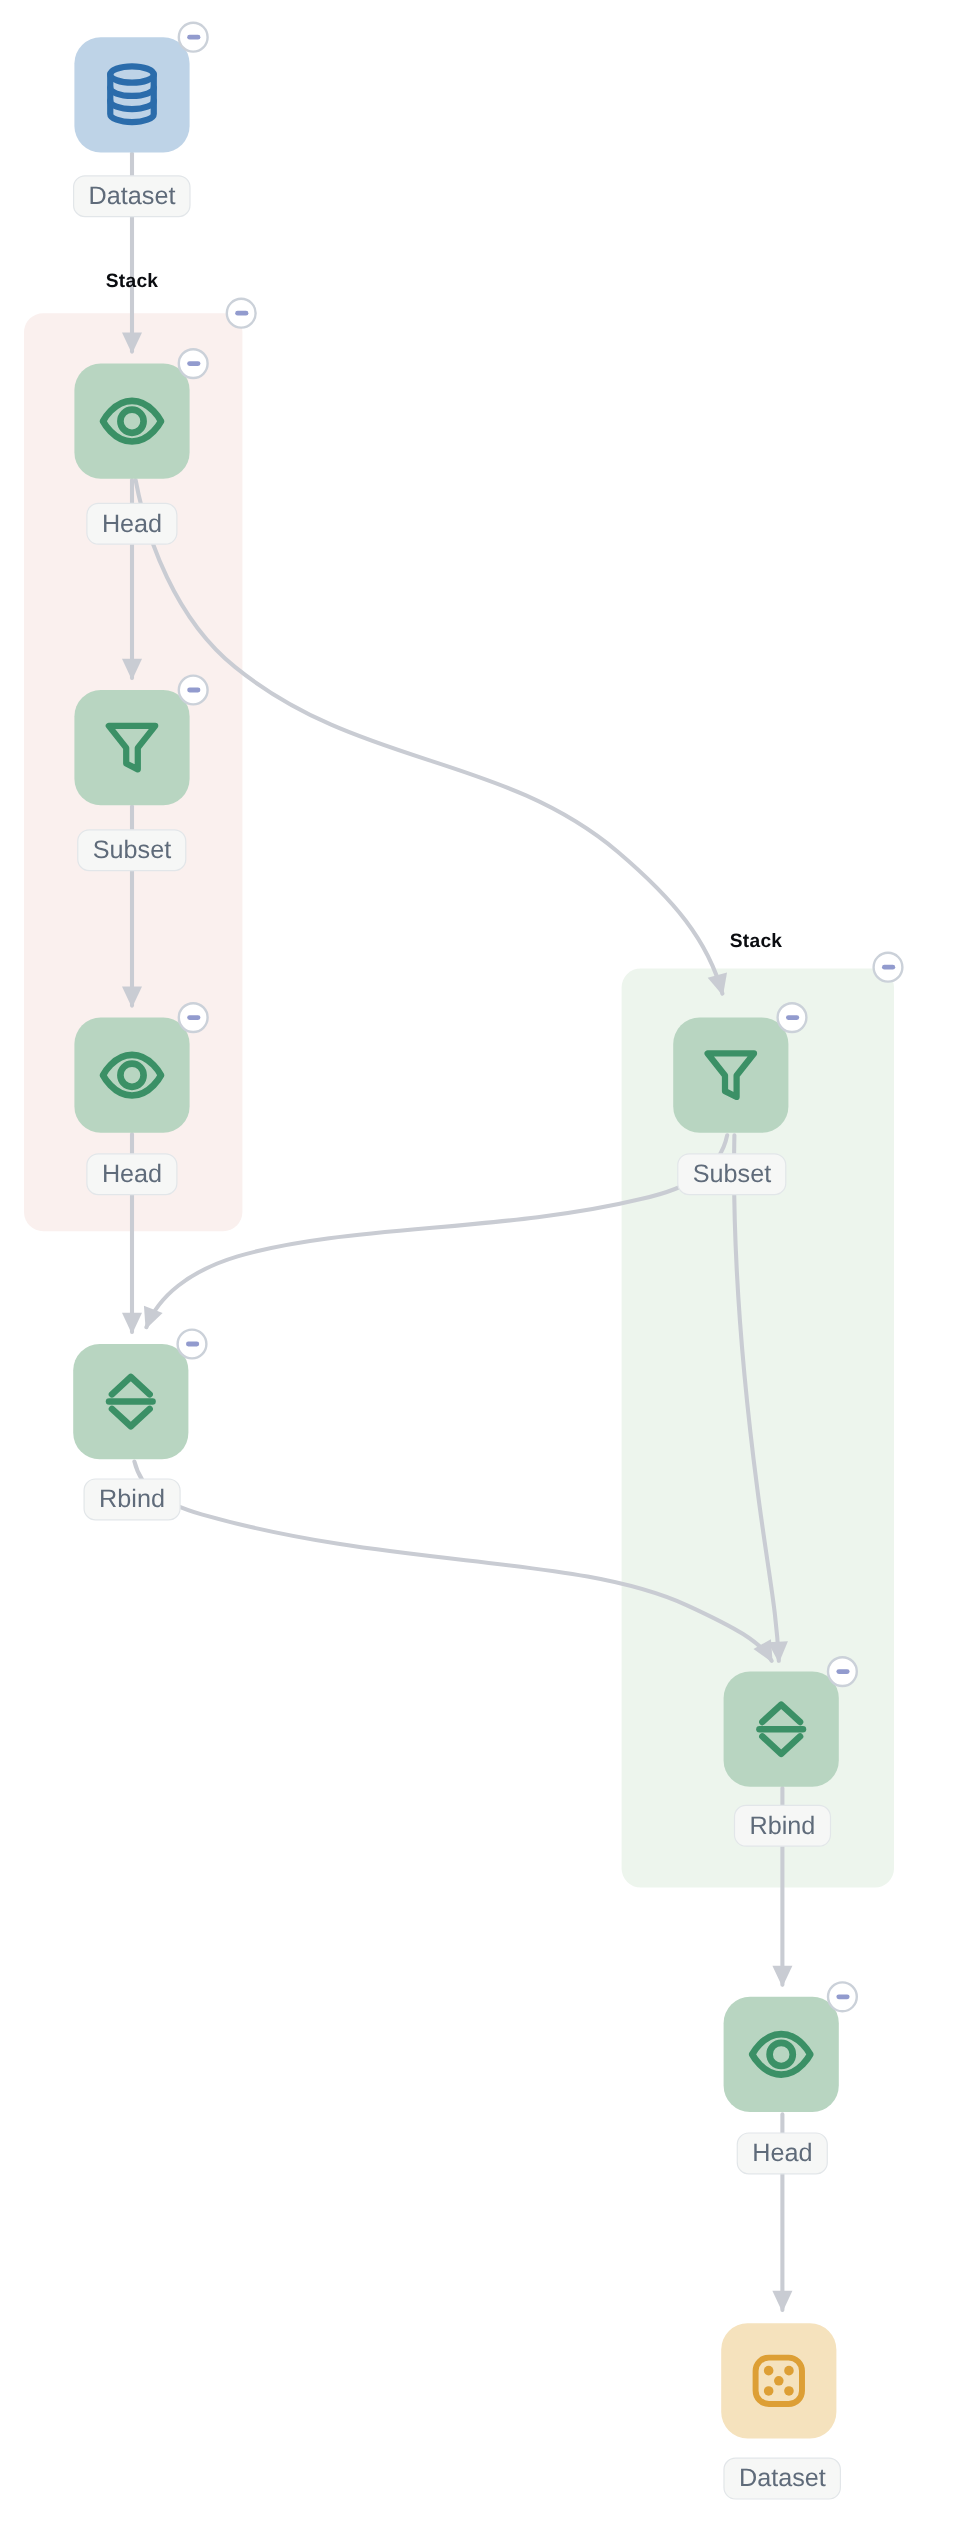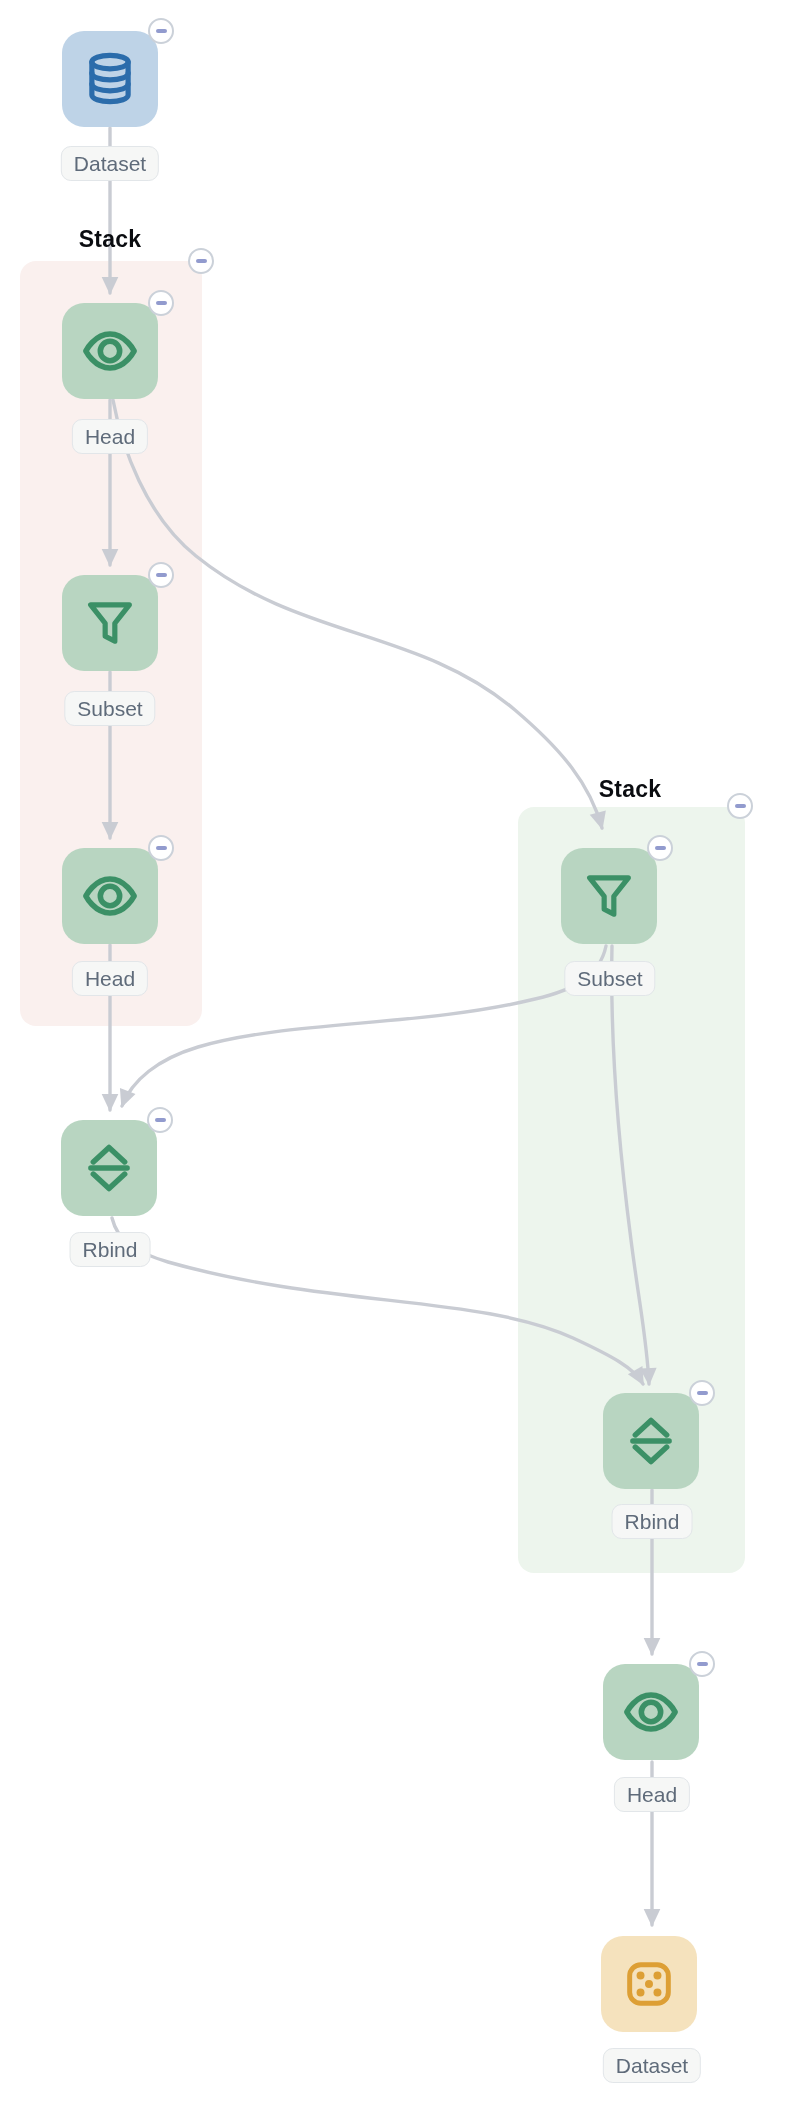--- a/index.html
+++ b/index.html
@@ -25,21 +25,21 @@
   .n-green{background:var(--node-green-bg);}
   .n-amber{background:var(--node-amber-bg);}
   .ic{width:58px;height:58px;fill:none;stroke-width:2.15;stroke-linecap:round;stroke-linejoin:round;}
   .n-blue .ic{stroke:var(--node-blue-fg);}
   .n-green .ic{stroke:var(--node-green-fg);}
   .n-amber .ic{stroke:var(--node-amber-fg);}
   .n-amber .dot{fill:var(--node-amber-fg);stroke:none;}
   .pill{position:absolute;transform:translateX(-50%);background:var(--pill-bg);
     border:1.5px solid var(--pill-border);border-radius:10px;color:var(--pill-text);
     font-size:21px;line-height:29px;padding:2px 12px;white-space:nowrap;}
-  .stack-title{position:absolute;transform:translateX(-50%);font-size:23px;font-weight:700;
+  .stack-title{position:absolute;transform:translateX(-50%);font-size:16px;font-weight:700;
     color:var(--stack-text);white-space:nowrap;letter-spacing:0.2px;}
   .badge{position:absolute;width:26px;height:26px;box-sizing:border-box;background:#ffffff;
     border:2px solid var(--badge-border);border-radius:50%;display:flex;align-items:center;justify-content:center;cursor:pointer;}
   .dash{width:11px;height:3.5px;border-radius:2px;background:var(--badge-dash);display:block;}
 </style>
 </head>
 <body>
 
 <div class="canvas">
 

